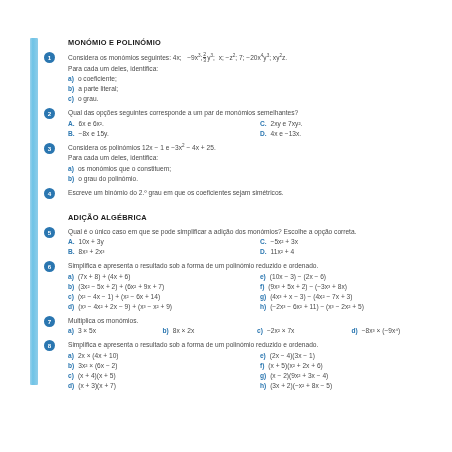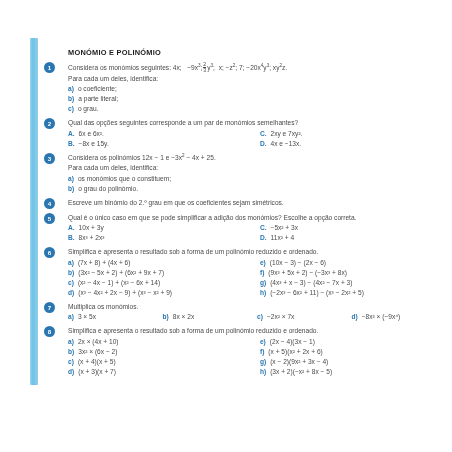--- a/index.html
+++ b/index.html
@@ -18,21 +18,21 @@
   
   #accent-bar {
     position: absolute;
     left: 30px; top: 38px;
     width: 8px; height: 347px;
     background: linear-gradient(to right, #9ad2ec 0%, #6ec3e6 35%, #8fcde9 100%);
     border-radius: 1px;
   }
   #content {
     position: absolute;
-    left: 58px; top: 48px;
+    left: 58px; top: 38px;
     width: 388px;
   }
   .section-title {
     font-size: 7.4px;
     font-weight: bold;
     color: #1b1b1b;
     letter-spacing: 0.25px;
     margin: 0 0 5px 10px;
   }
   .section-title.spaced { margin-top: 14px; }
@@ -175,20 +175,21 @@
             <span class="txt">o grau do polinómio.</span>
           </div>
       </div>
     </div>
 
     <div class="ex">
       <div class="badge">4</div>
       <div class="stem">Escreve um binómio do 2.º grau em que os coeficientes sejam simétricos.</div>
     </div>
 
+    <div class="section-title spaced">ADIÇÃO ALGÉBRICA</div>
 
     <div class="ex grid2">
       <div class="badge">5</div>
       <div class="stem">Qual é o único caso em que se pode simplificar a adição dos monómios? Escolhe a opção correta.</div>
       <div class="optrow">
         <div class="optcol">
             <span class="lbl">A.</span>
             <span class="txt">10x + 3y</span>
           </div>
         <div class="optcol">

